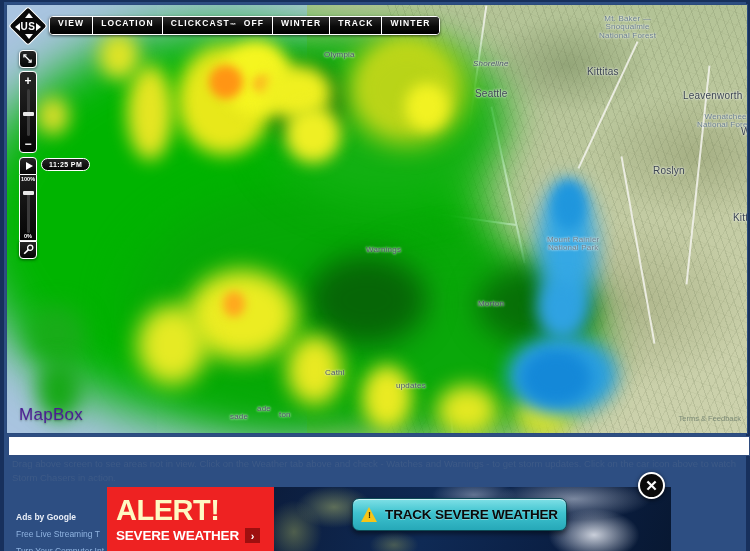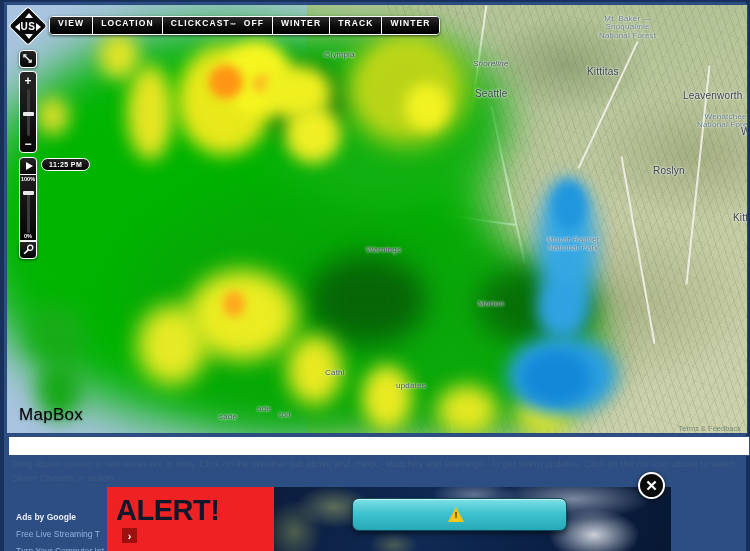--- a/index.html
+++ b/index.html
@@ -71,26 +71,26 @@
     white-space:nowrap;
     line-height:1.05;
     letter-spacing:.2px;
   }
   .lbl.big { font-size:10px; color:#3b4451; }
   .lbl.park { color:#6a7f8e; font-style:normal; text-align:center; }
 
   
   #mapbox-logo {
     position:absolute; left:12px; bottom:8px;
-    color:#000000; font-size:17px; font-weight:400;
+    color:#4c1d95; font-size:17px; font-weight:400;
     letter-spacing:.3px;
     text-shadow:0 1px 2px rgba(0,0,0,.35);
   }
   #terms {
-    position:absolute; right:6px; bottom:0;
+    position:absolute; right:6px; bottom:10px;
     color:#7b8a76; font-size:7.5px;
   }
 
   
   #toolbar {
     position:absolute; left:42px; top:11px;
     height:19px;
     background:#0b0b0b;
     border:1px solid #ffffff;
     border-radius:4px;
@@ -246,21 +246,21 @@
       radial-gradient(ellipse 35px 20px at 120px 58px, rgba(110,125,88,.6), transparent 70%),
       linear-gradient(110deg,#0c1d3d 0%,#0f2a55 40%,#0a1e42 75%,#081832 100%);
   }
   #ad-alert {
     position:absolute; left:0; top:0; width:167px; height:66px;
     background:#ee2222;
     display:flex; flex-direction:column; justify-content:center;
     padding-left:9px;
   }
   #ad-alert-title {
-    color:#0f172a; font-size:29px; font-weight:700; line-height:.95;
+    color:#fef9c3; font-size:29px; font-weight:700; line-height:.95;
     letter-spacing:-.5px;
   }
   #ad-alert-sub-row { display:flex; align-items:center; margin-top:4px; }
   #ad-alert-sub {
     color:#fff; font-size:13.5px; font-weight:700; letter-spacing:-.2px;
   }
   #ad-chevron {
     margin-left:6px; width:15px; height:15px;
     background:#9e0f0f;
     color:#fff; font-size:11px; font-weight:700;
@@ -369,21 +369,21 @@
           <div class="lbl big" style="left: 734px; top: 122px;">We</div>
           <div class="lbl big" style="left: 646px; top: 161px;">Roslyn</div>
           <div class="lbl big" style="left: 726px; top: 208px;">Kittitas</div>
           <div class="lbl park" style="left: 540px; top: 231px;">Mount Rainier<br>National Park</div>
           <div class="lbl" style="left: 359px; top: 241px;">Warnings</div>
           <div class="lbl" style="left: 471px; top: 295px;">Morton</div>
           <div class="lbl" style="left: 318px; top: 364px;">Cathl</div>
           <div class="lbl" style="left: 389px; top: 377px;">updates</div>
           <div class="lbl" style="left: 317px; top: 46px;">Olympia</div>
           <div class="lbl" style="left: 250px; top: 400px;">ade</div>
-          <div class="lbl" style="left: 172px; top: 408px; padding-left: 40px;">sade</div>
+          <div class="lbl" style="left: 183px; top: 408px; padding-left: 40px;">sade</div>
           <div class="lbl" style="left: 272px; top: 406px; text-align: right;">ton</div>
         </div>
 
       <div id="mapbox-logo">MapBox</div>
       <div id="terms">Terms &amp; Feedback</div>
     </div>
 
     <div id="pan-control">
       <div class="dia"></div>
       <div class="arw up"></div>
@@ -459,28 +459,30 @@
     <div id="ads-title">Ads by Google</div>
     <a class="ad-link" href="#">Free Live Streaming T</a>
     <a class="ad-link" href="#">Turn Your Computer Int</a>
   </div>
 
   <div id="ad-overlay">
     <div id="ad-sat"></div>
     <div id="ad-alert">
       <div id="ad-alert-title">ALERT!</div>
       <div id="ad-alert-sub-row">
+        <div id="ad-alert-sub">SEVERE WEATHER</div>
         <div id="ad-chevron">›</div>
       </div>
     </div>
     <div id="track-btn">
       <div id="warn-tri">
         <div class="t"></div>
         <div class="bang">!</div>
       </div>
+      <div id="track-btn-label">TRACK SEVERE WEATHER</div>
     </div>
   </div>
 
   <div id="close-ad-btn">
     <span>✕</span>
   </div>
 
 </div>
 
 </body></html>

